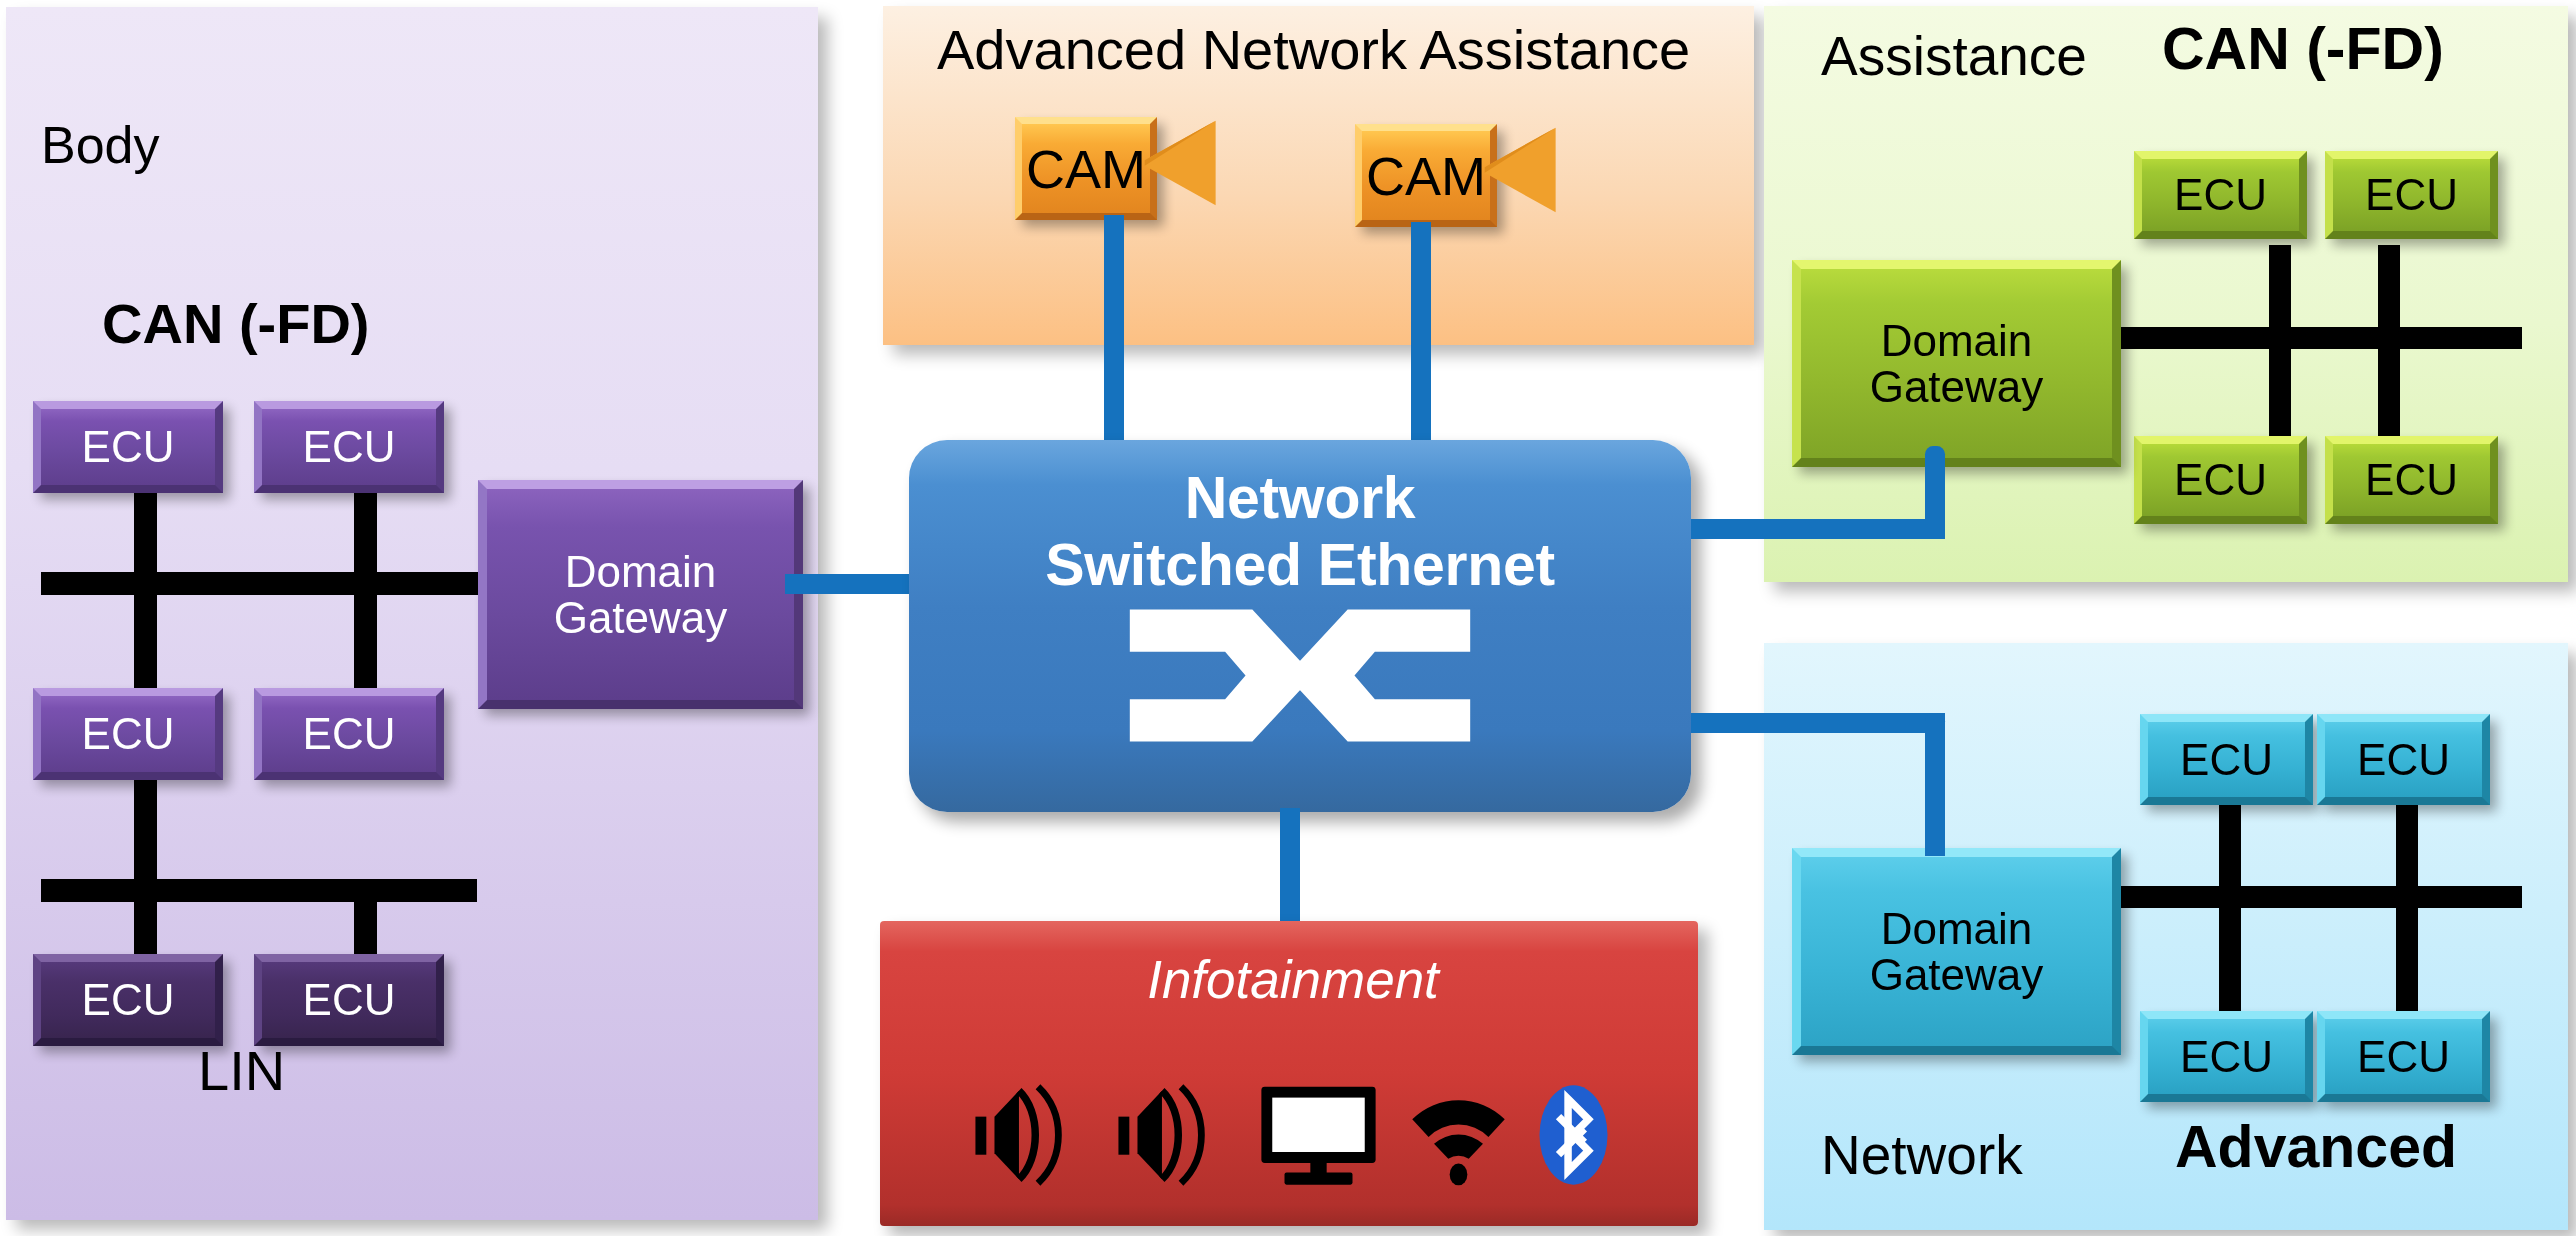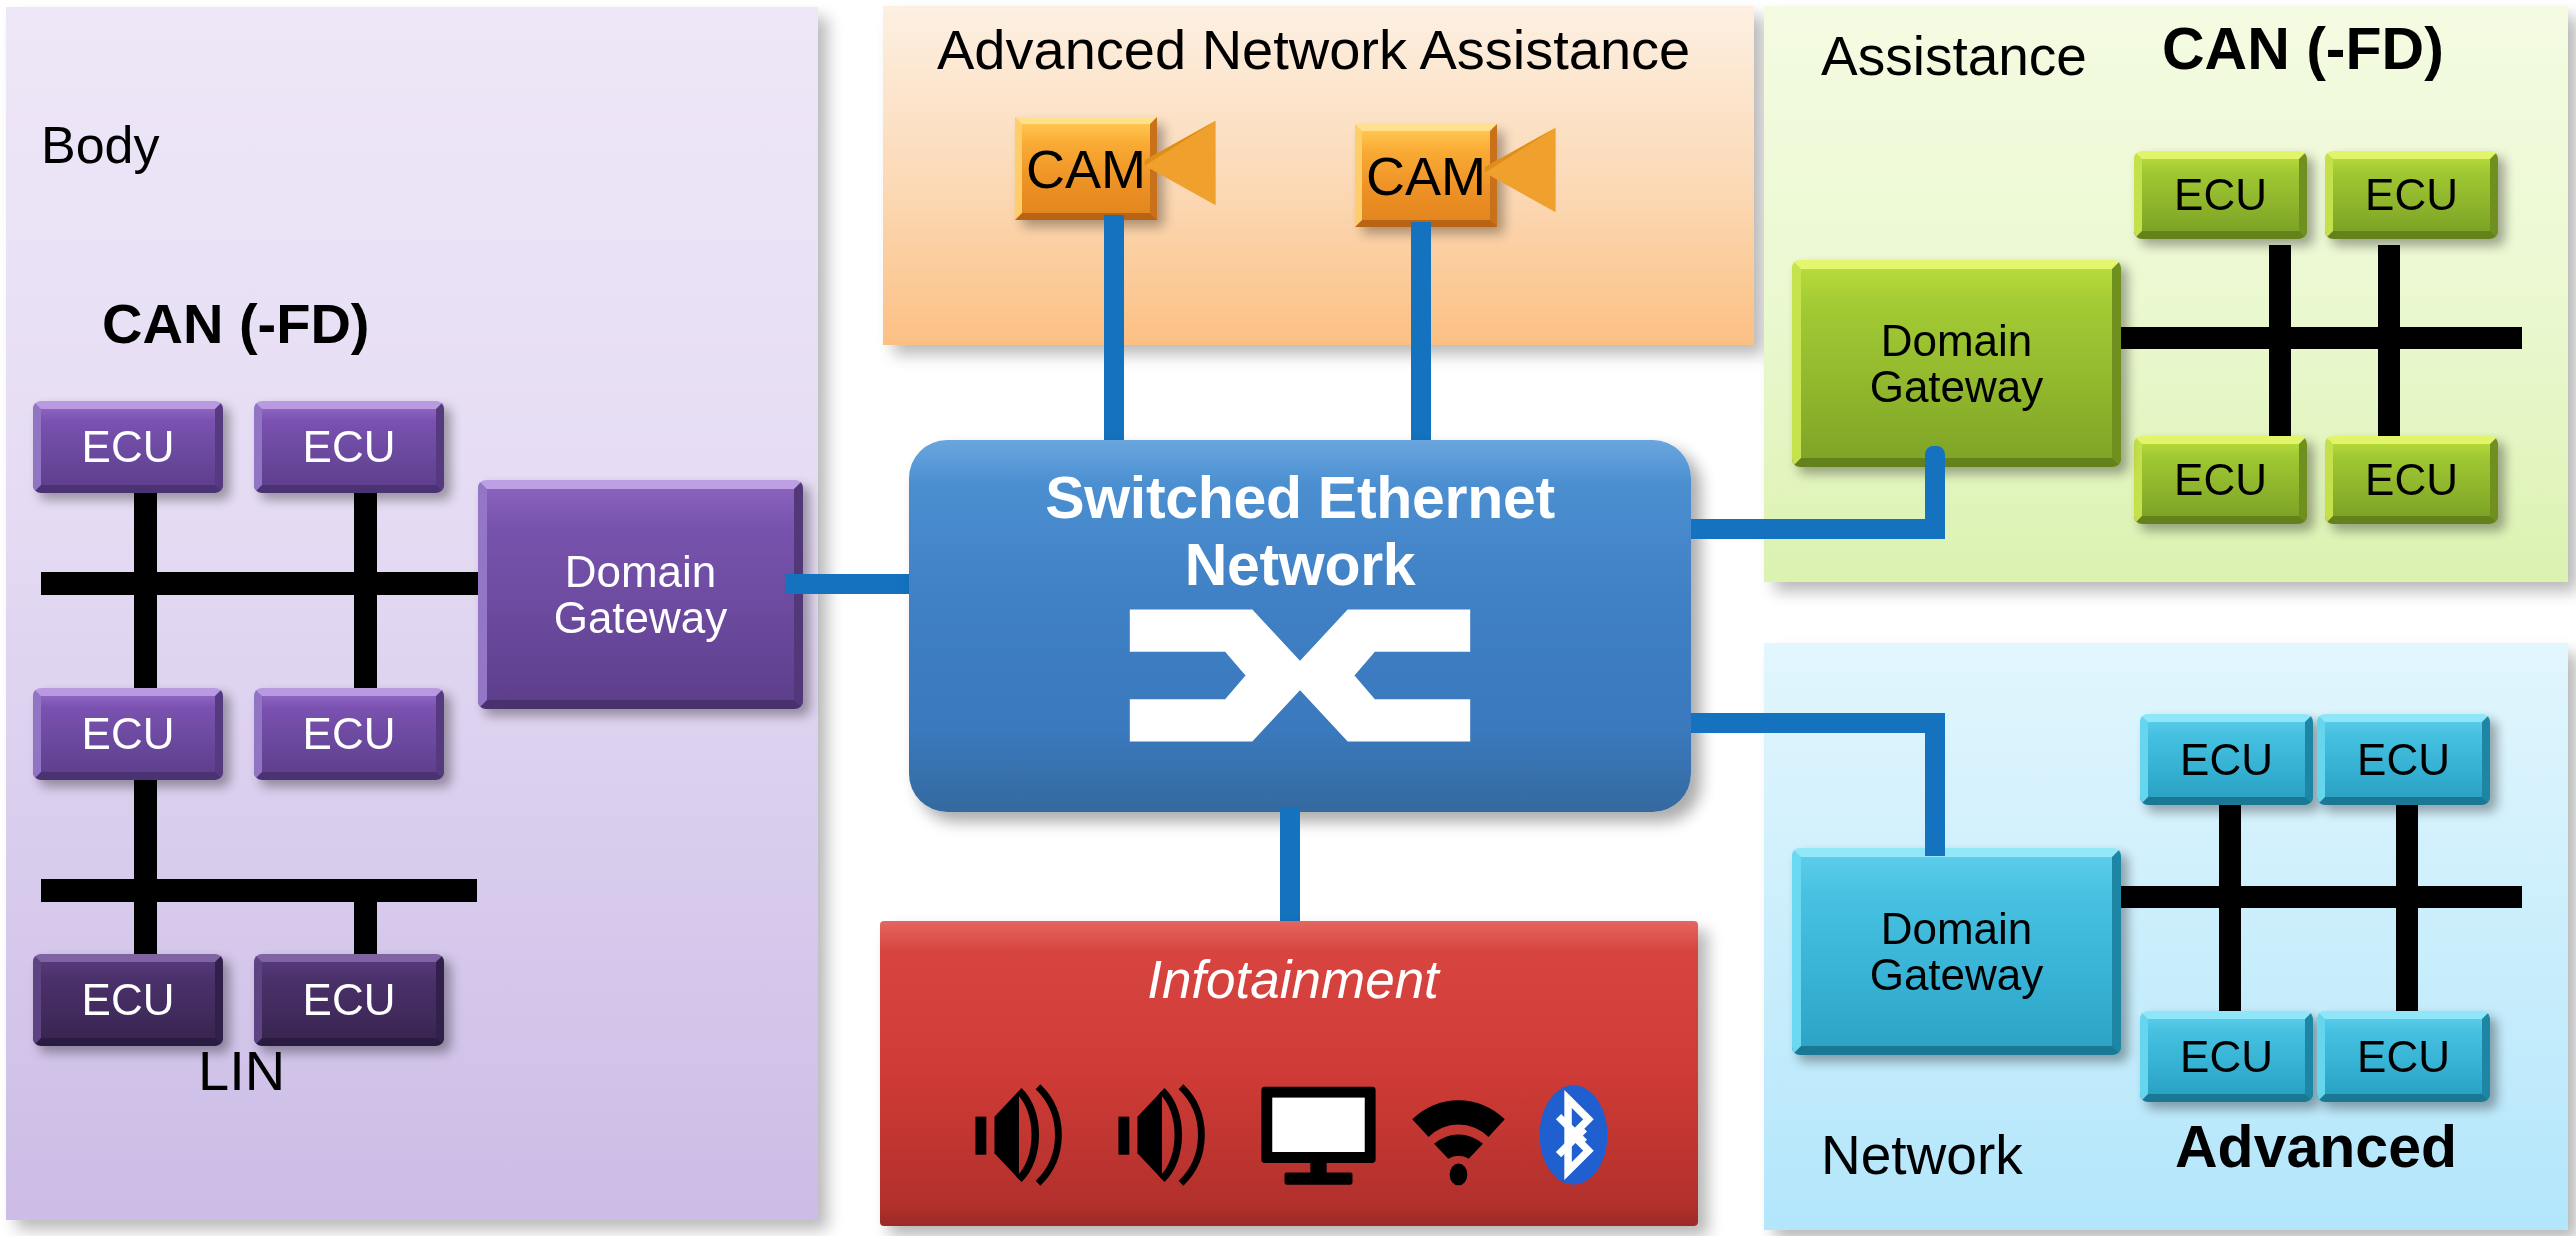--- a/index.html
+++ b/index.html
@@ -51,21 +51,20 @@
 
   
   .link{position:absolute;background:#1572be;}
 
   
   .node{
     position:absolute;display:flex;flex-direction:column;
     justify-content:center;line-height:1.04;
     box-shadow:6.8px 6.8px 11px rgba(0,0,0,.33);
     text-align:center;
-    border-radius:8px;
   }
   .node .lbl{display:block;}
 
   
   .ecu-purple{
     background:linear-gradient(180deg,#8c63bf 0%,#7a51b0 16%,#6c4aa0 55%,#5f3f8e 100%);
     border-top:8.2px solid #b99ae0;border-left:8.2px solid #9274c4;
     border-right:8.2px solid #553a80;border-bottom:8.2px solid #4b3273;
     color:#ffffff;font-size:44px;
   }
@@ -211,22 +210,22 @@
       <polygon points="108,4 108,128 4,70 4,62" fill="#f0a02c"></polygon>
       <polygon points="108,4 4,62 4,70" fill="#e08d1c"></polygon>
     </svg>
   </div>
 
   <div class="link" style="left:1104px;top:215px;width:20.4px;height:232px;"></div>
   <div class="link" style="left:1411px;top:222px;width:20.4px;height:225px;"></div>
 
   <div class="switch">
     <div class="switch-title">
+      <div>Network</div>
       <div>Switched Ethernet</div>
-      <div>Network</div>
     </div>
     <svg class="switch-glyph" width="354" height="143" viewBox="0 0 520 210">
       <polygon fill="#ffffff" points="10,8 190,8 280,105 190,202 10,202 10,140 150,140 180,105 150,70 10,70"></polygon>
       <polygon fill="#ffffff" points="510,8 330,8 240,105 330,202 510,202 510,140 370,140 340,105 370,70 510,70"></polygon>
     </svg>
   </div>
 
   <div class="panel panel-powertrain"></div>
   <div class="cap cap-pt-dom">Assistance</div>
   <div class="cap cap-pt-bus">CAN (-FD)</div>

